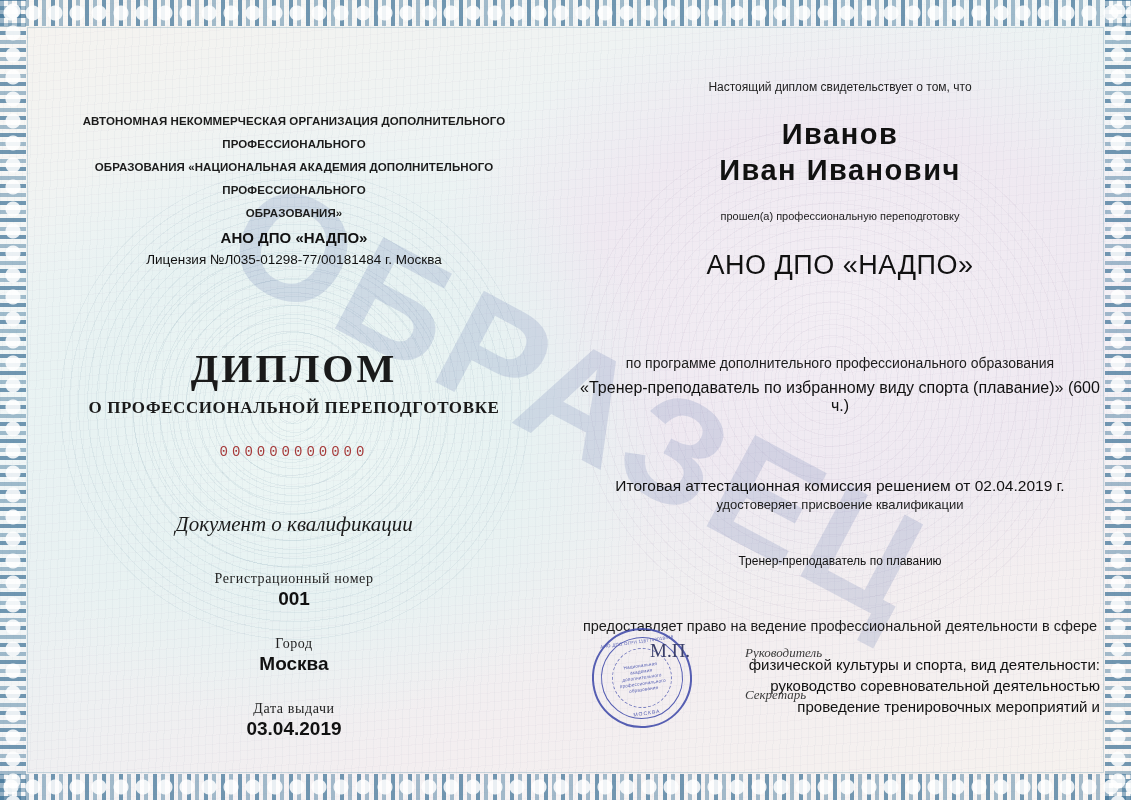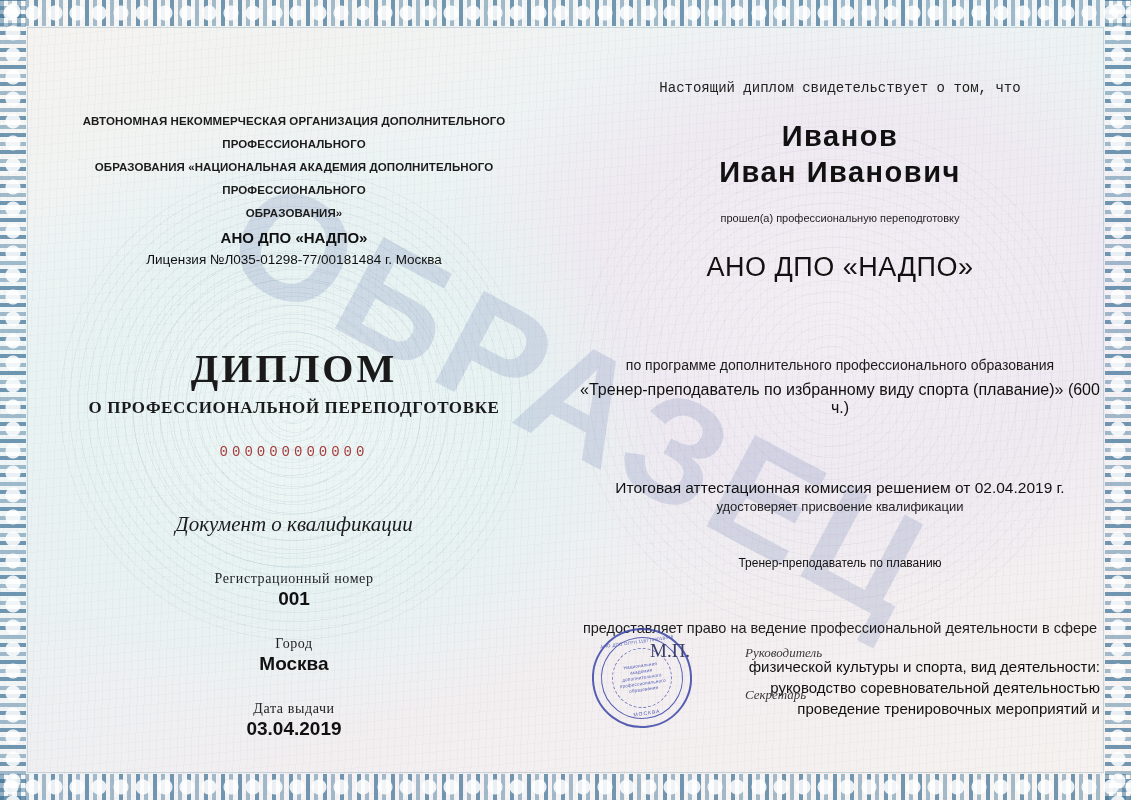--- a/index.html
+++ b/index.html
@@ -207,22 +207,22 @@
     font-size: 19px;
     font-weight: bold;
     color: #111;
     margin-top: 1px;
   }
   .field-block { margin-top: 34px; }
   .field-block.tight { margin-top: 26px; }
 
   
   .r-intro {
-    font-family: Liberation Mono, monospace;
-    font-size: 14px;
+    font-family: Liberation Sans, sans-serif;
+    font-size: 12px;
     color: #222;
   }
   .r-name {
     margin-top: 22px;
     font-size: 29px;
     font-weight: bold;
     color: #111;
     letter-spacing: 1.5px;
     line-height: 36px;
   }

